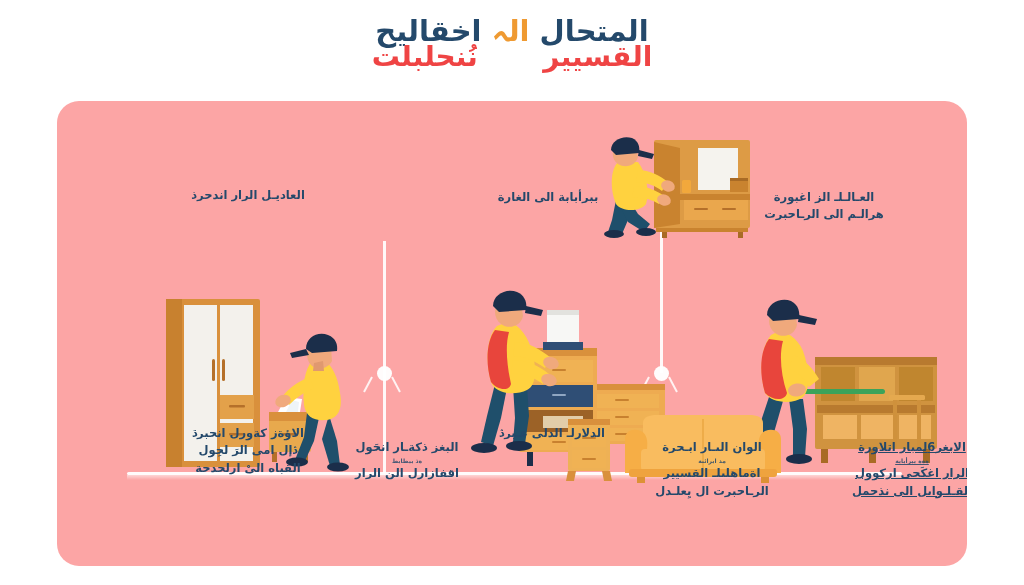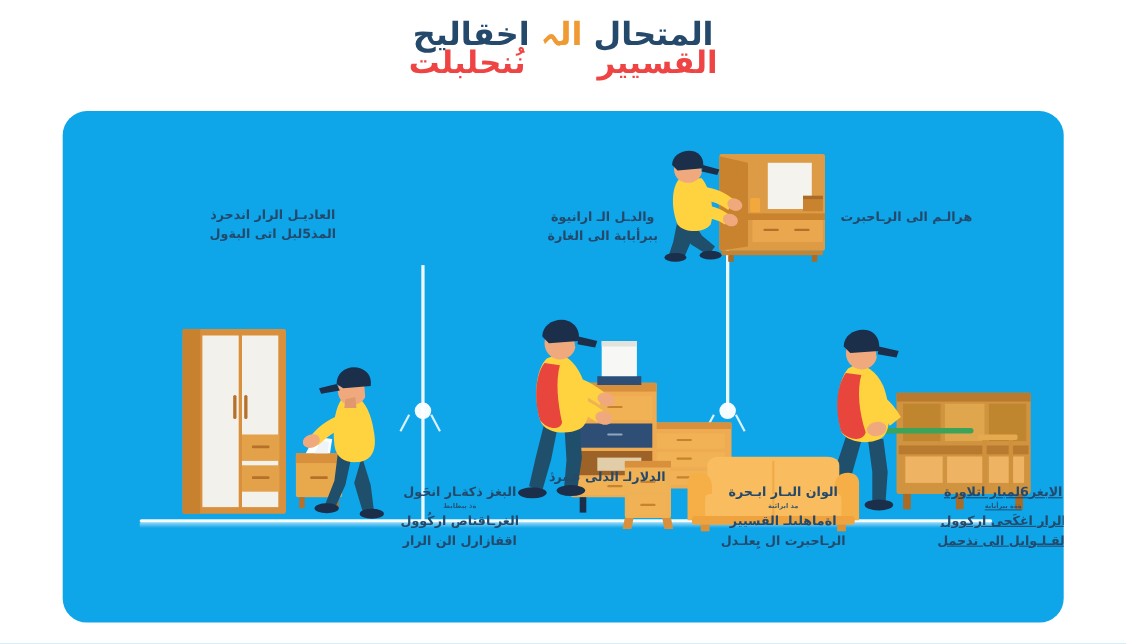--- a/index.html
+++ b/index.html
@@ -25,21 +25,21 @@
   }
   .title-line-2 {
     top:34px; font-size:28px; color:#ef4444;
   }
   .title-accent { color:#ef9a32; }
 
   
   .panel {
     position:absolute; left:57px; top:101px;
     width:910px; height:465px;
-    background:#0ea5e9;
+    background:#fca5a5;
     border-radius:22px;
     overflow:hidden;
   }
 
   
   .ground {
     position:absolute; left:70px; top:371px;
     width:775px; height:3px;
     background:#ffffff; opacity:.95;
     border-radius:2px;
@@ -333,37 +333,40 @@
         <rect x="20" y="22" width="14" height="2" rx="1" fill="#c8812f"></rect>
         <rect x="10" y="35" width="34" height="18" fill="#f0b254"></rect>
         <rect x="20" y="43" width="14" height="2" rx="1" fill="#c8812f"></rect>
         <path d="M6 56 L14 56 L12 66 L4 66 Z" fill="#d9903c"></path>
         <path d="M48 56 L40 56 L42 66 L50 66 Z" fill="#d9903c"></path>
       </svg>
     </div>
 
     <div class="label" style="left:96px; top:86px; width:190px;">
       <span class="l">العاديـل الرار اندحرذ</span>
-      <span class="l">المذ5لبل اتى البةول</span>
     </div>
 
     <div class="label" style="left:396px; top:88px; width:190px;">
-      <span class="l">والدـل الـ ارانيوة</span>
       <span class="l">ببرأبابة الى الغارة</span>
     </div>
 
     <div class="label" style="left:672px; top:88px; width:190px;">
+      <span class="l">العـالـلـ الز اغبورة</span>
       <span class="l">هرالـم الى الرـاحبرت</span>
     </div>
 
-
-    <div class="label" style="left:266px; top:338px; width:190px;">
+    <div class="label" style="left:96px; top:324px; width:190px;">
+      <span class="l">الاؤةز كةورل انحبرڌ</span>
+      <span class="l">ڎإل امى الرَ لحِول</span>
+      <span class="l">القباه الىْ ارلحدحة</span>
+    </div>
+
+    <div class="label" style="left:255px; top:338px; width:190px;">
       <span class="l">البغز ذكةـار انحَول</span>
       <span class="tiny">ةذ ببطابط</span>
-      <span class="l">الغرـاقتاص اركُوول</span>
       <span class="l">اقفازارل الن الرار</span>
     </div>
 
     <div class="label" style="left:400px; top:324px; width:190px;">
       <span class="l">الدلارلـ الدلى عـبرڎ</span>
     </div>
 
     <div class="label" style="left:560px; top:338px; width:190px;text-align:center;">
       <span class="l">الوان الىـار ابـحرة</span>
       <span class="tiny">مد ابرائىة</span>

